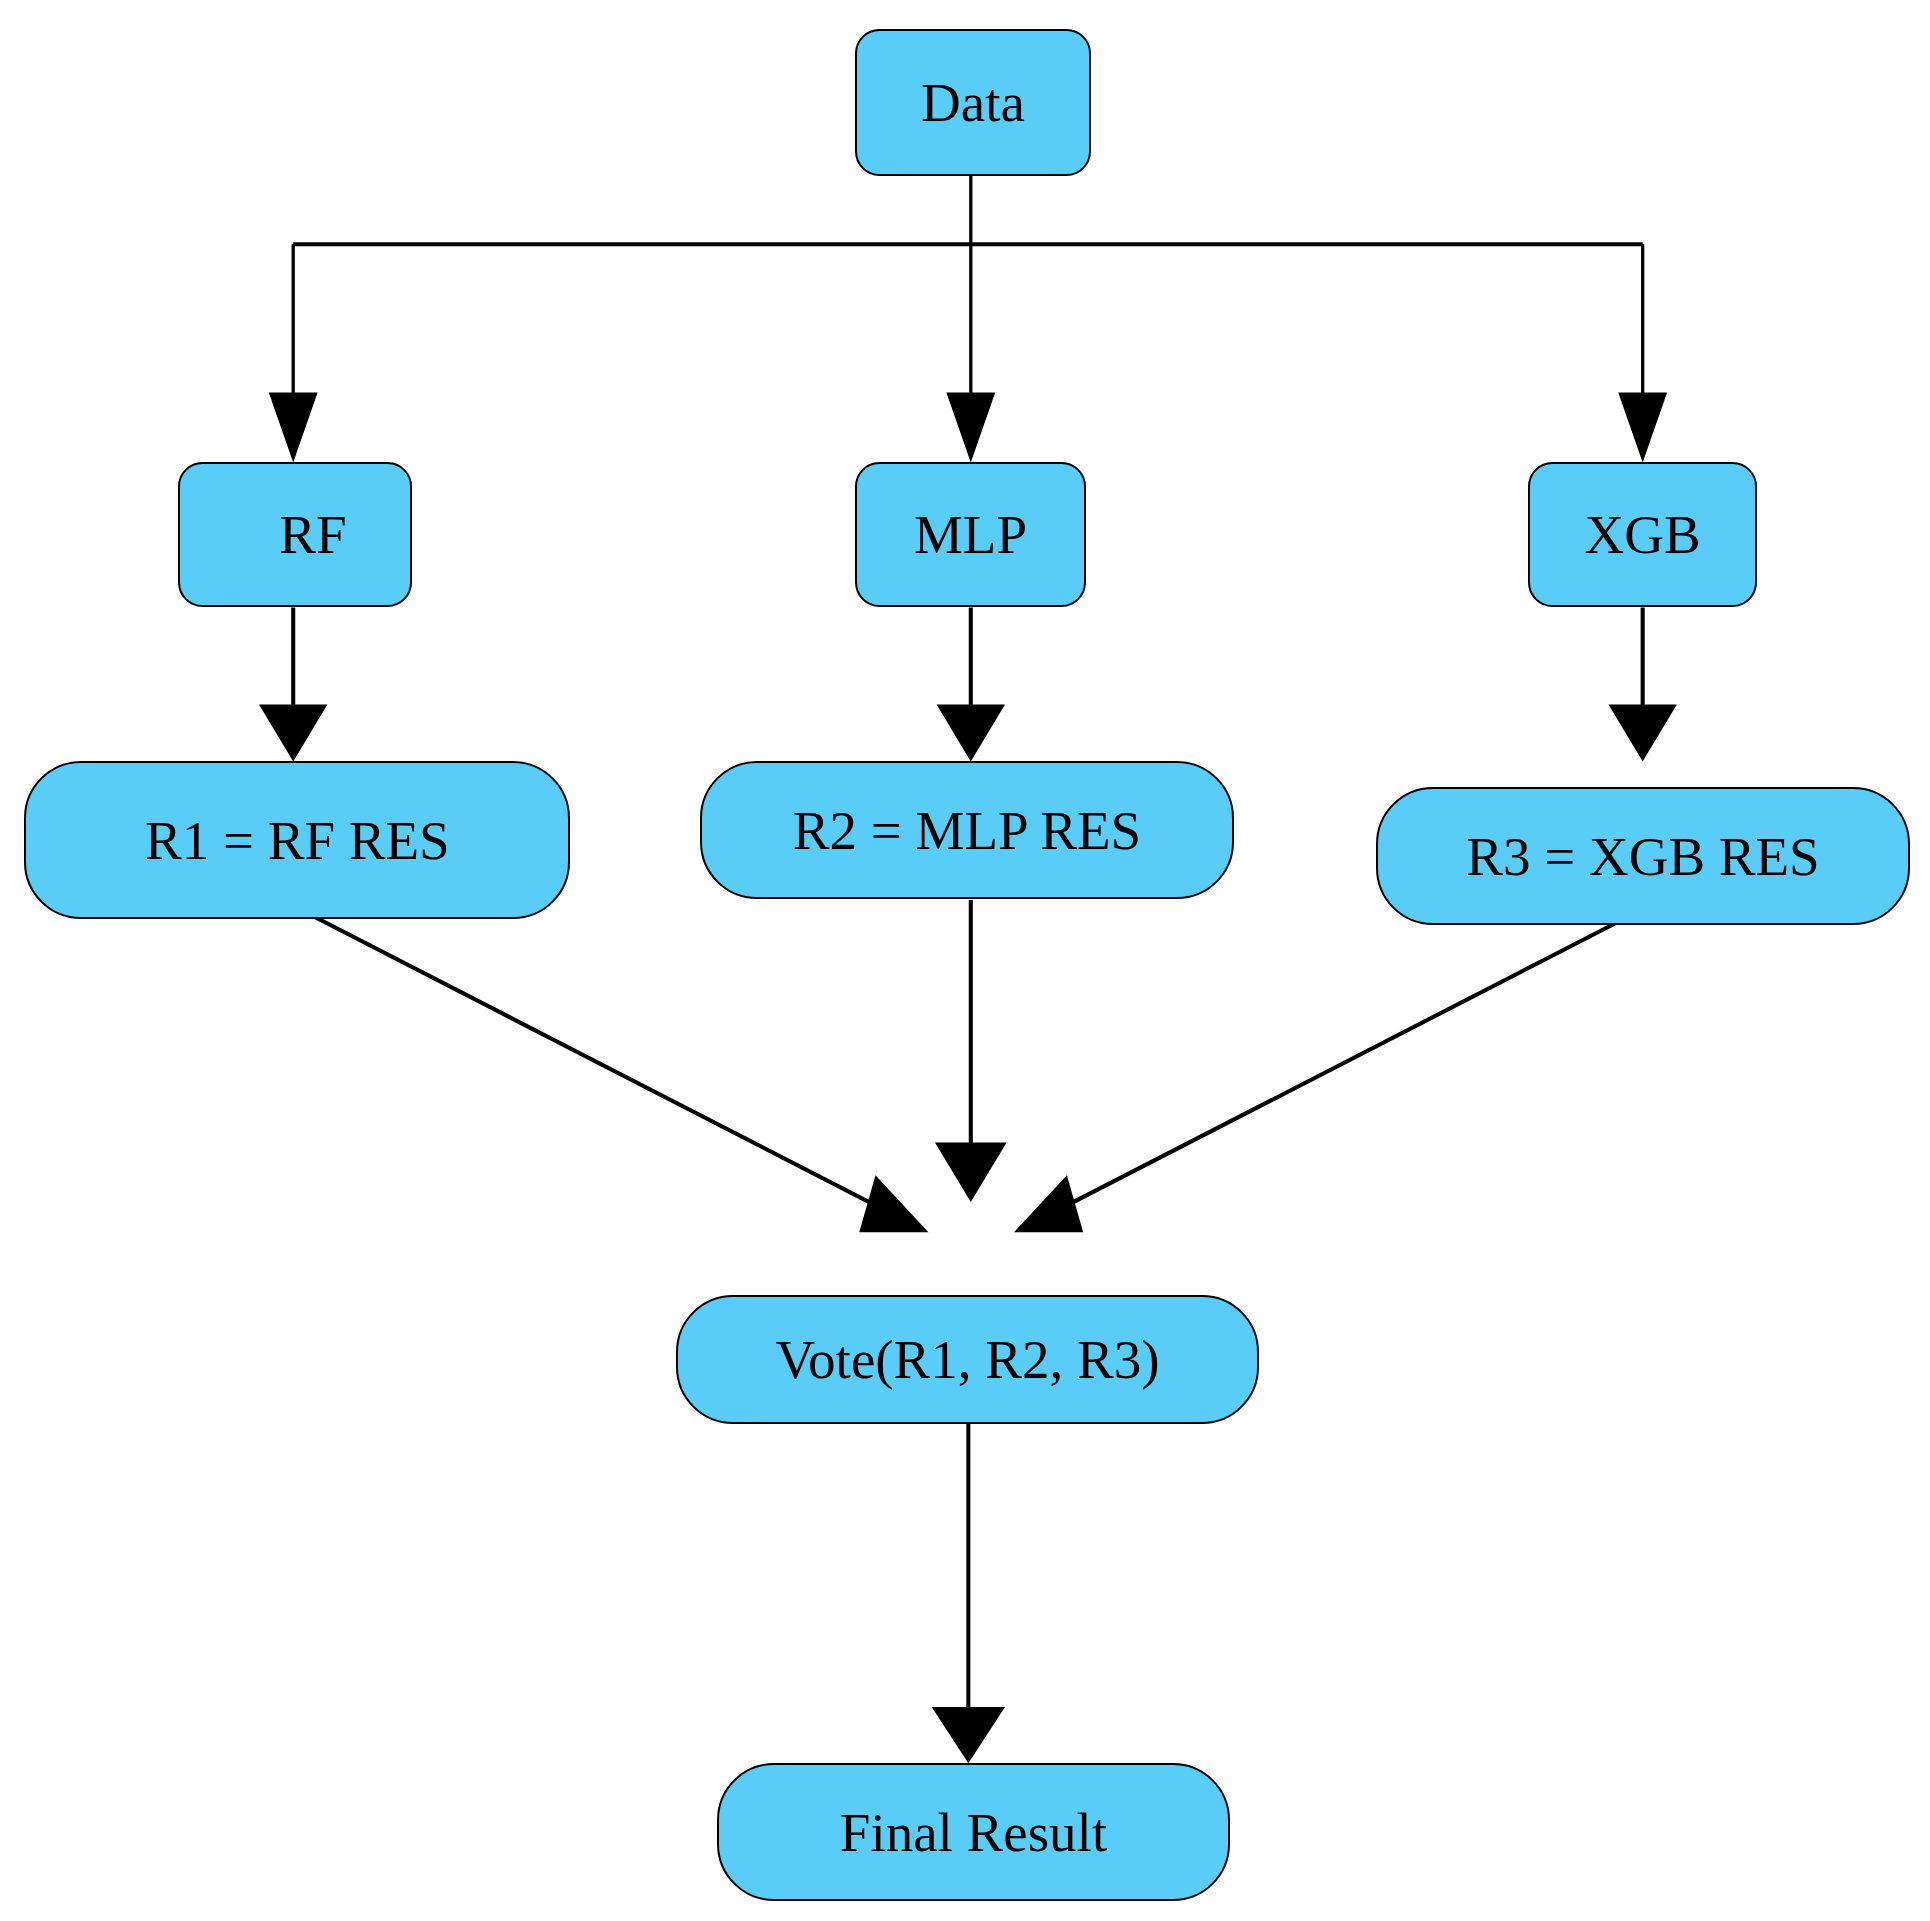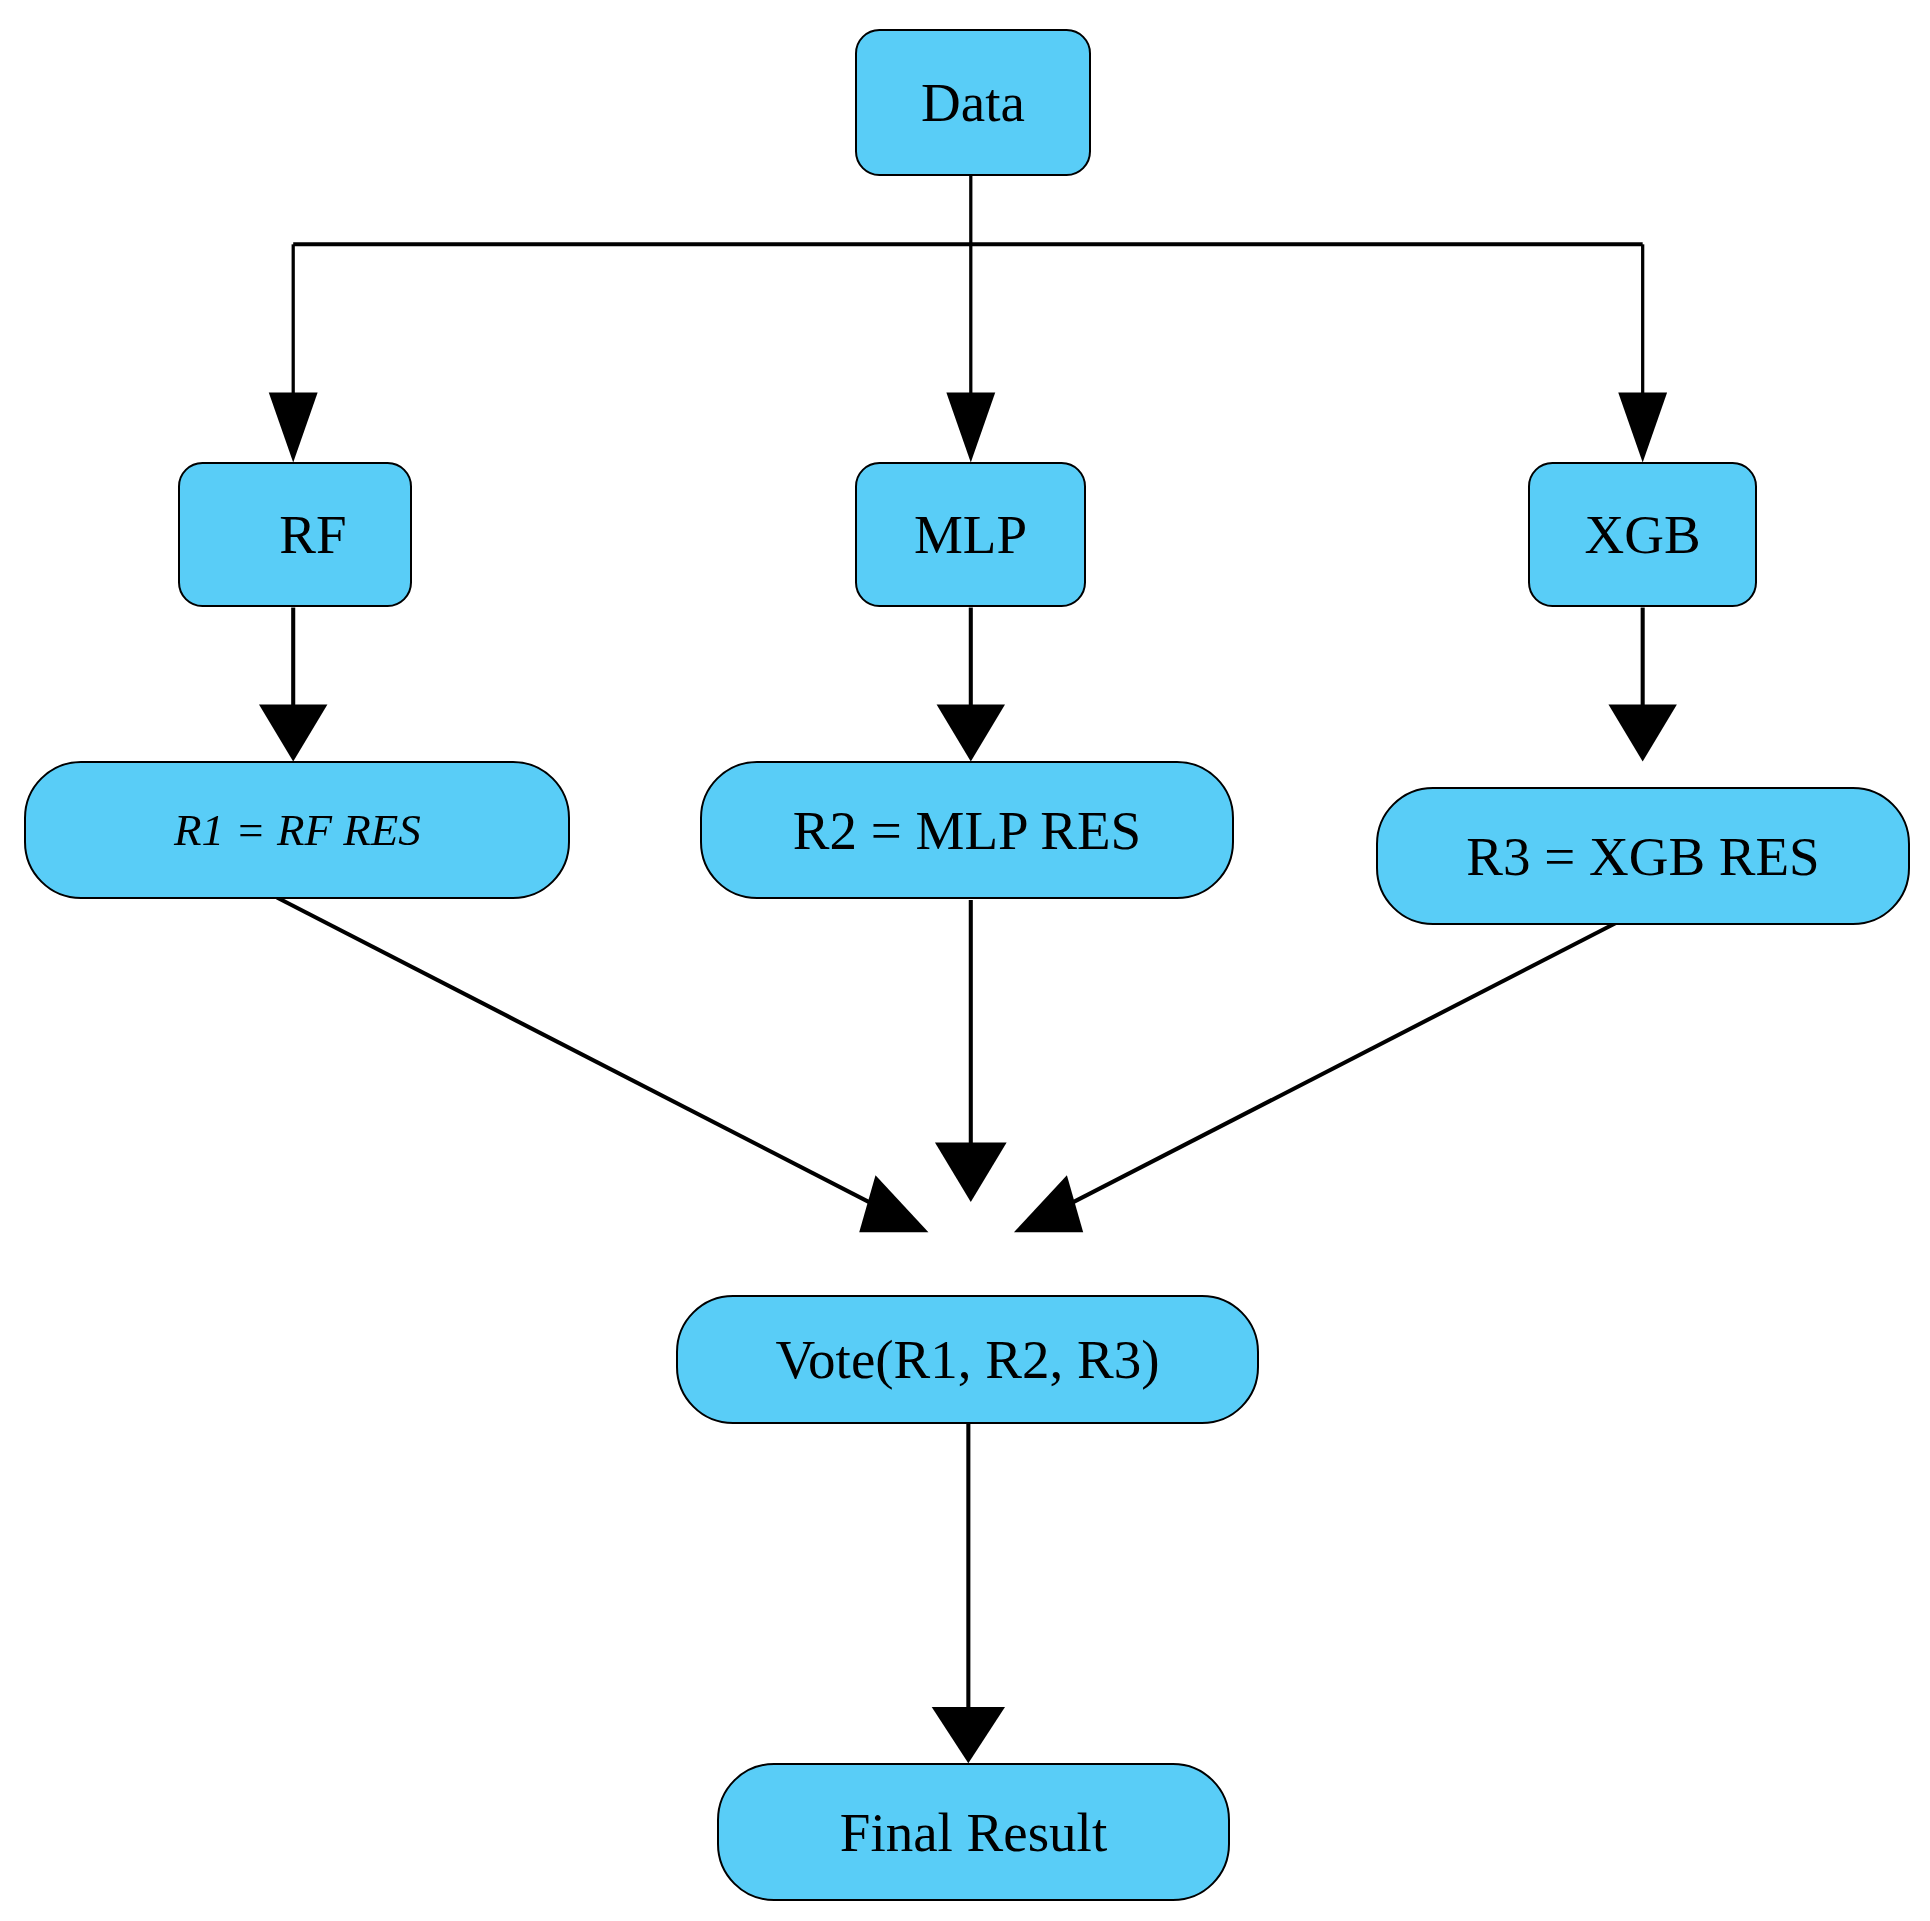--- a/index.html
+++ b/index.html
@@ -112,21 +112,21 @@
   </div>
 
   <div class="node" style="left:1528px; top:462px; width:229px; height:145px; border-radius:24.4px; font-size:55px;">
     <span class="node-label">XGB</span>
   </div>
 
   <div class="node" style="left:855px; top:462px; width:231px; height:145px; border-radius:24.4px; font-size:55px;">
     <span class="node-label">MLP</span>
   </div>
 
-  <div class="node" style="left:24.4px; top:761px; width:546px; height:138px; border-radius:57px; font-size:45px;font-style:italic;">
+  <div class="node" style="left:24.4px; top:761px; width:546px; height:158px; border-radius:57px; font-size:55px;">
     <span class="node-label">R1 = RF RES</span>
   </div>
 
   <div class="node" style="left:700px; top:761px; width:534px; height:138px; border-radius:57px; font-size:55px;">
     <span class="node-label">R2 = MLP RES</span>
   </div>
 
   <div class="node" style="left:1376px; top:761px; width:534px; height:138px; border-radius:57px; font-size:55px;margin-top:26px;">
     <span class="node-label">R3 = XGB RES</span>
   </div>

